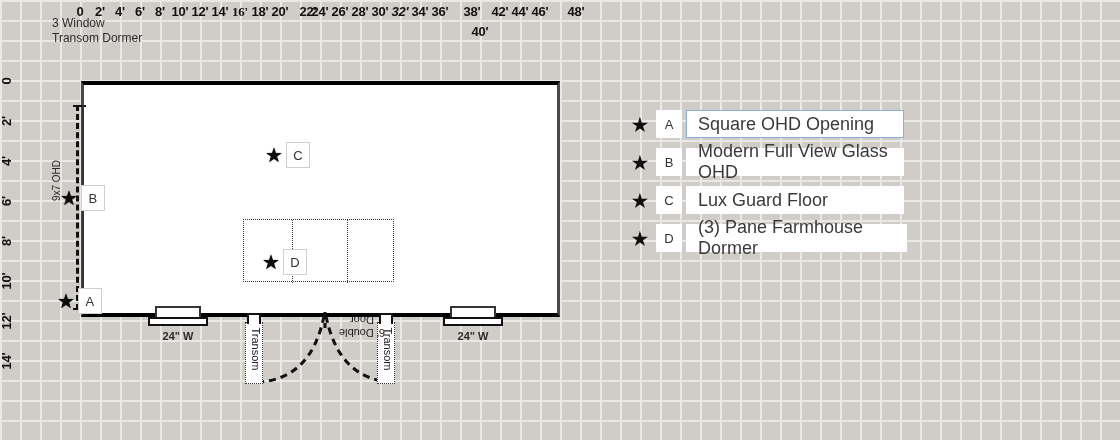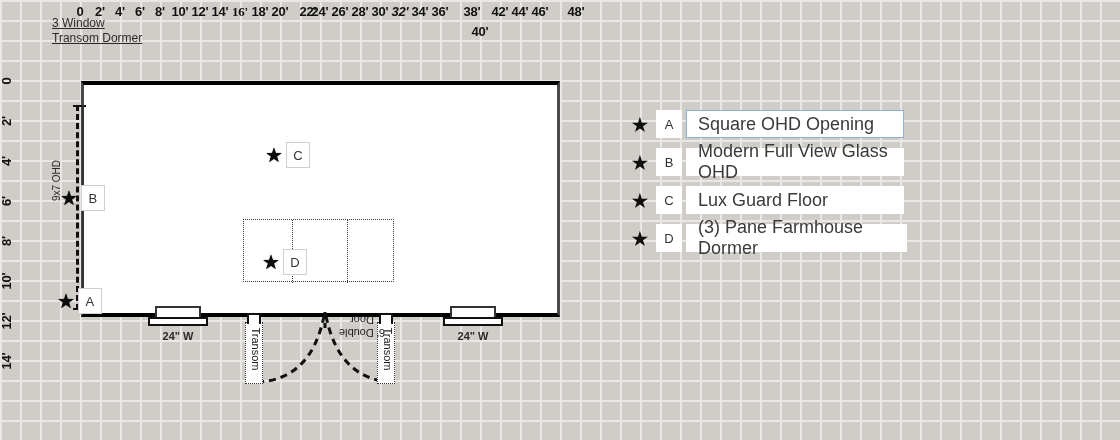--- a/index.html
+++ b/index.html
@@ -135,21 +135,20 @@
     border-right: 1px dotted #3a3a3a;
   }
   .dormer-label {
     position: absolute;
     left: 52px; top: 16px;
     width: 130px;
     font-size: 12px; color: #2b2b2b;
     line-height: 15px;
     text-align: left;
     z-index: 4;
-    text-decoration: underline;
   }
 
   
   .window {
     position: absolute;
     z-index: 5;
   }
   .win-outer {
     position: absolute;
     left: 7px; top: 0;

